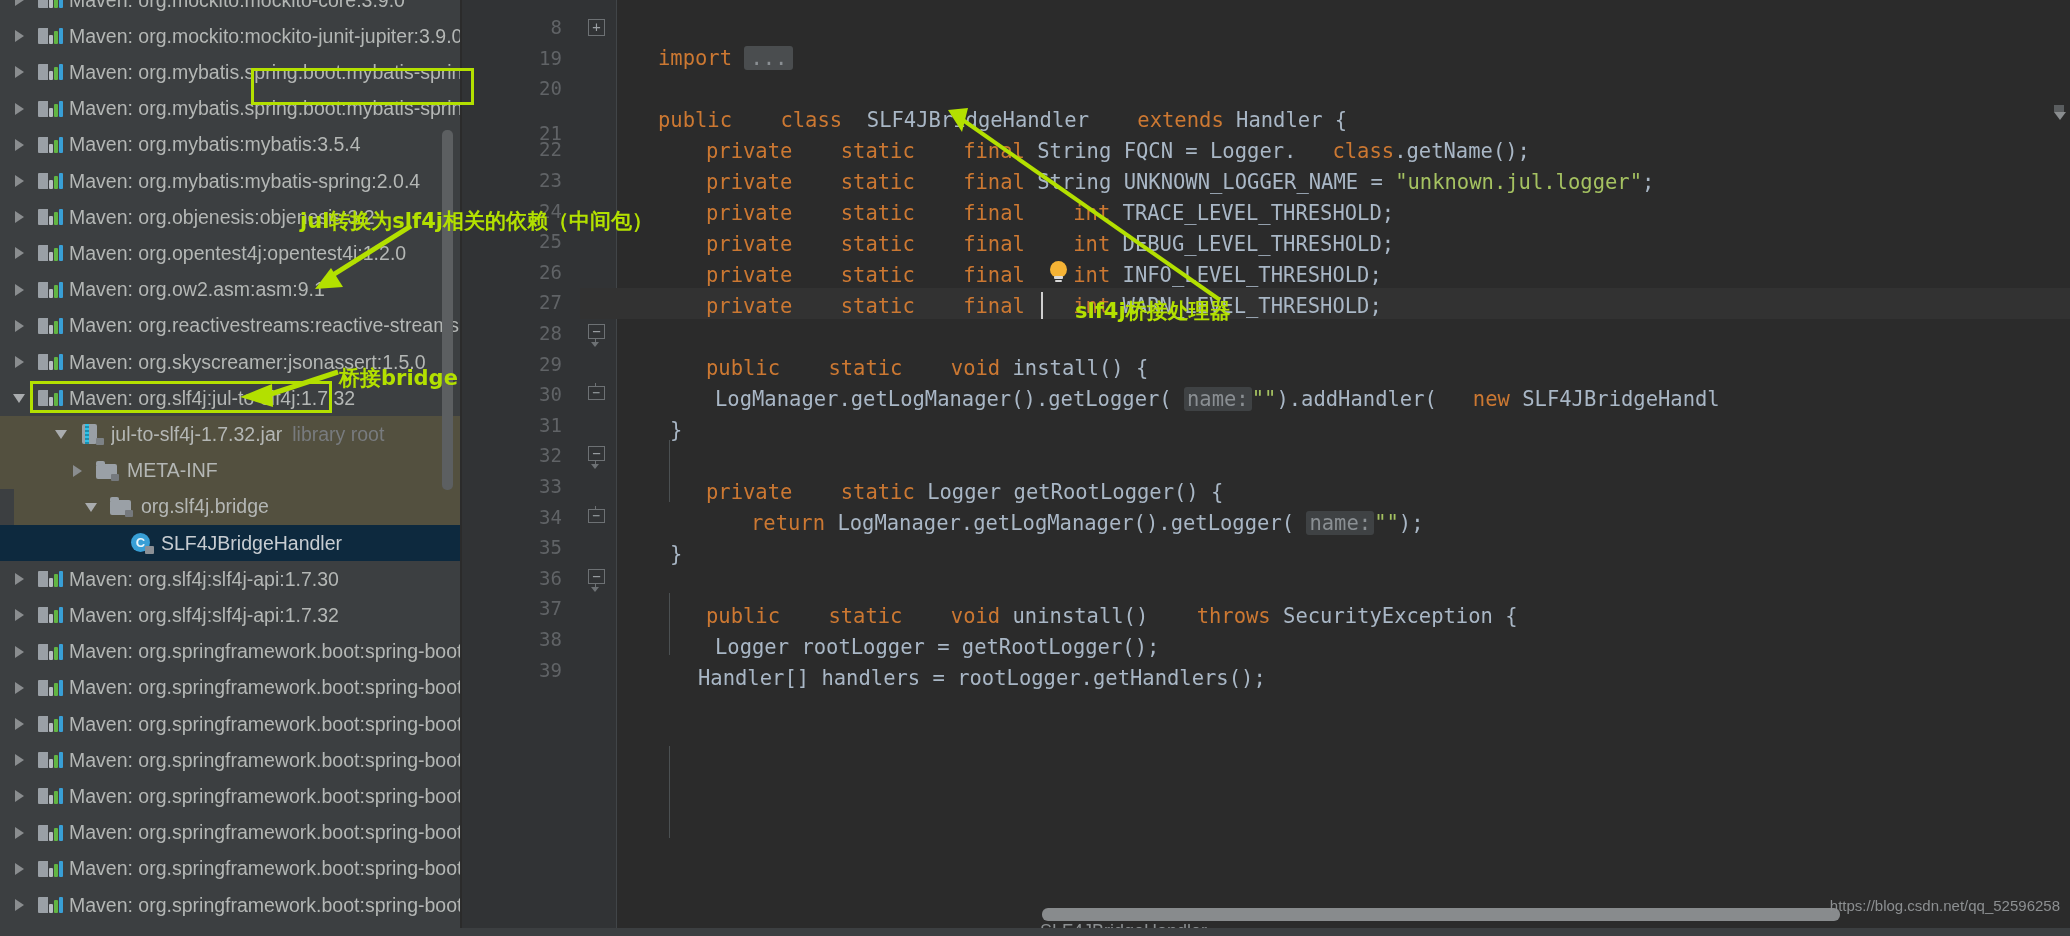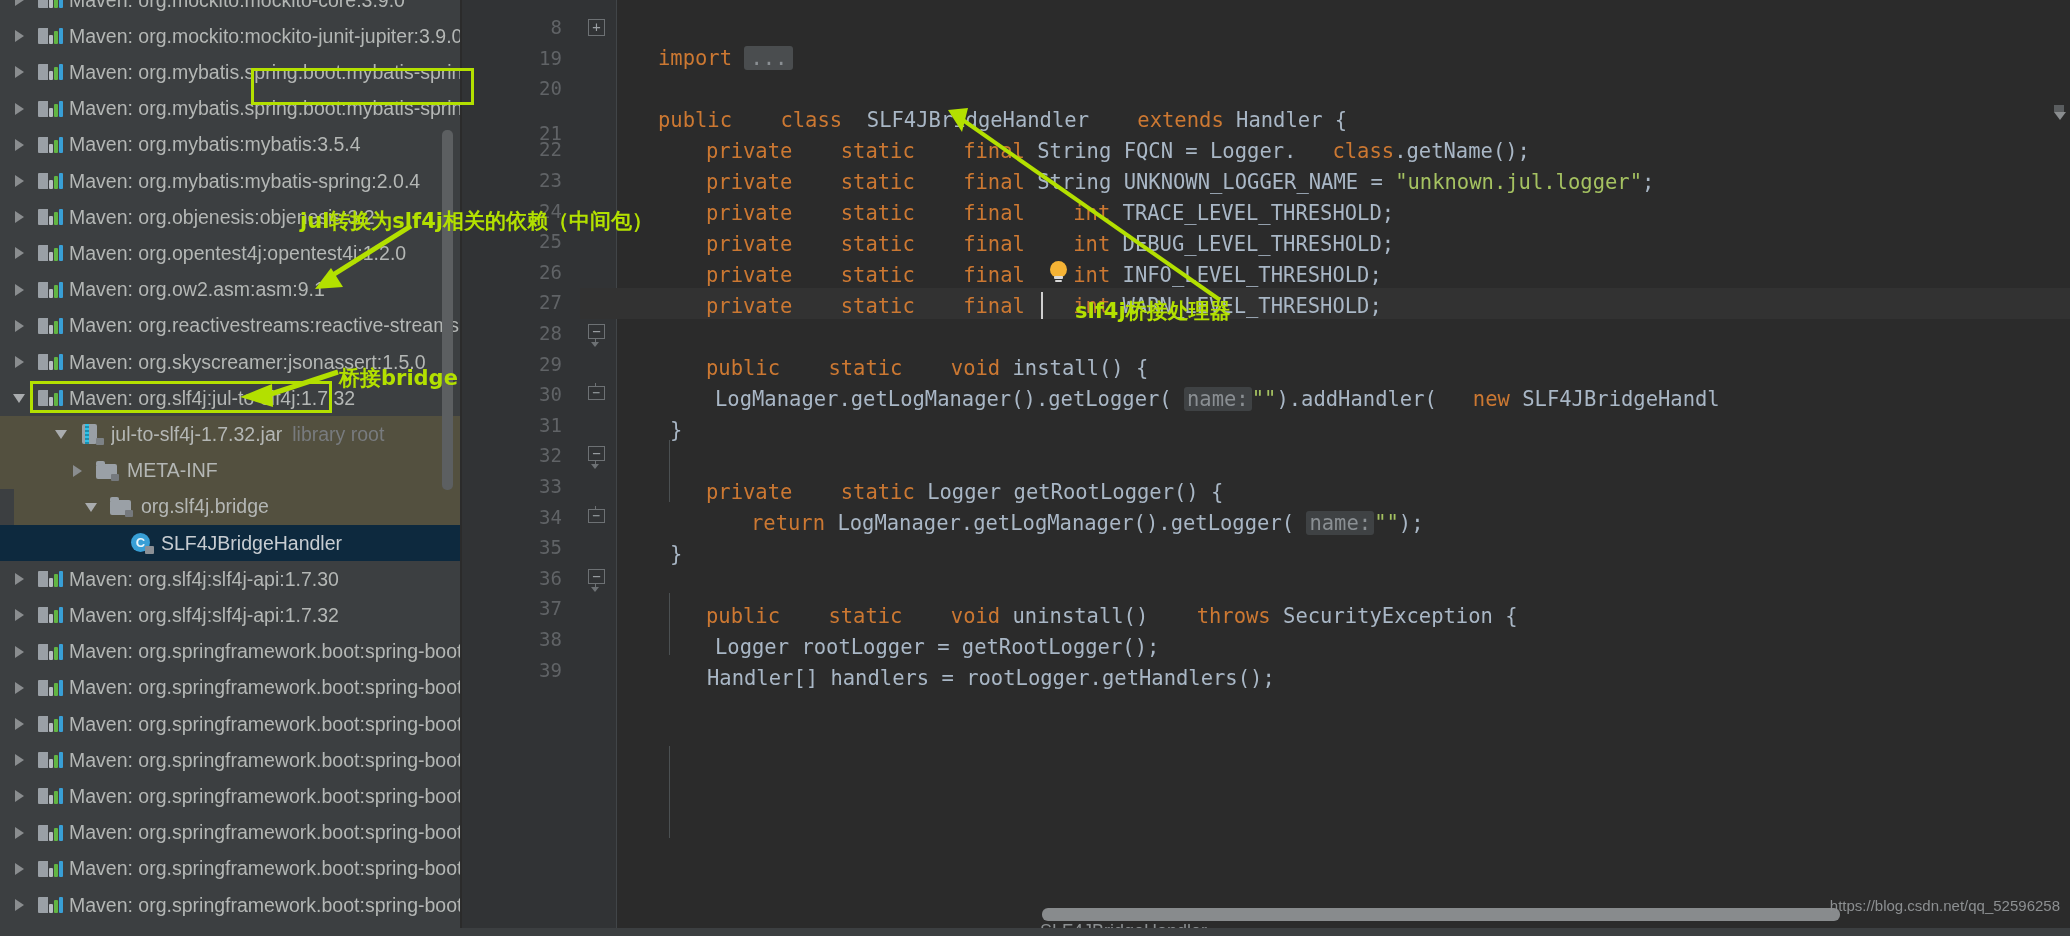--- a/index.html
+++ b/index.html
@@ -745,21 +745,21 @@
 
     <div class="code-line" style="top:570px">
       <span class="code-text" style="left:208px"><span class="kw2">public</span><span> </span><span class="kw2">static</span><span> </span><span class="kw2">void</span><span> </span><span class="plain">uninstall()</span><span> </span><span class="kw2">throws</span><span> </span><span class="plain">SecurityException {</span></span>
     </div>
 
     <div class="code-line" style="top:601px">
       <span class="code-text" style="left:253px"><span class="plain">Logger rootLogger = getRootLogger();</span></span>
     </div>
 
     <div class="code-line" style="top:632px">
-      <span class="code-text" style="left:245px"><span class="plain">Handler[] handlers = rootLogger.getHandlers();</span></span>
+      <span class="code-text" style="left:236px"><span class="plain">Handler[] handlers = rootLogger.getHandlers();</span></span>
     </div>
 
     <div class="code-line" style="top:663px"><span class="code-text"> </span></div>
 
     <div id="bulb">
       <div class="glass"></div>
         <div class="base1"></div>
         <div class="base2"></div>
     </div>
 

